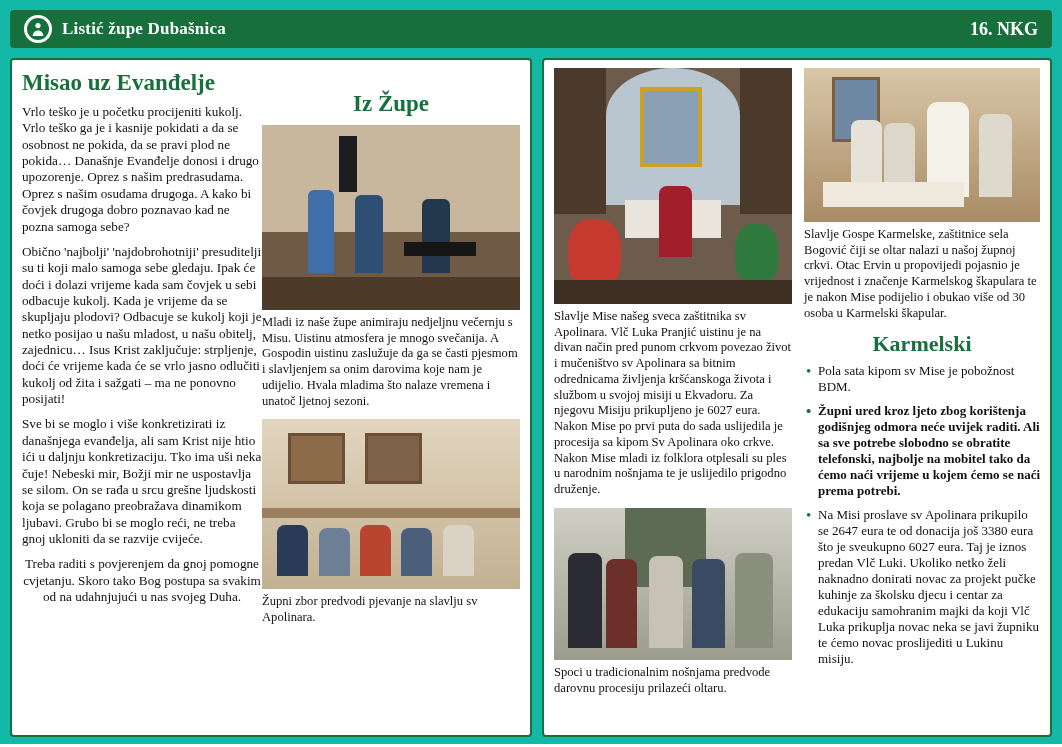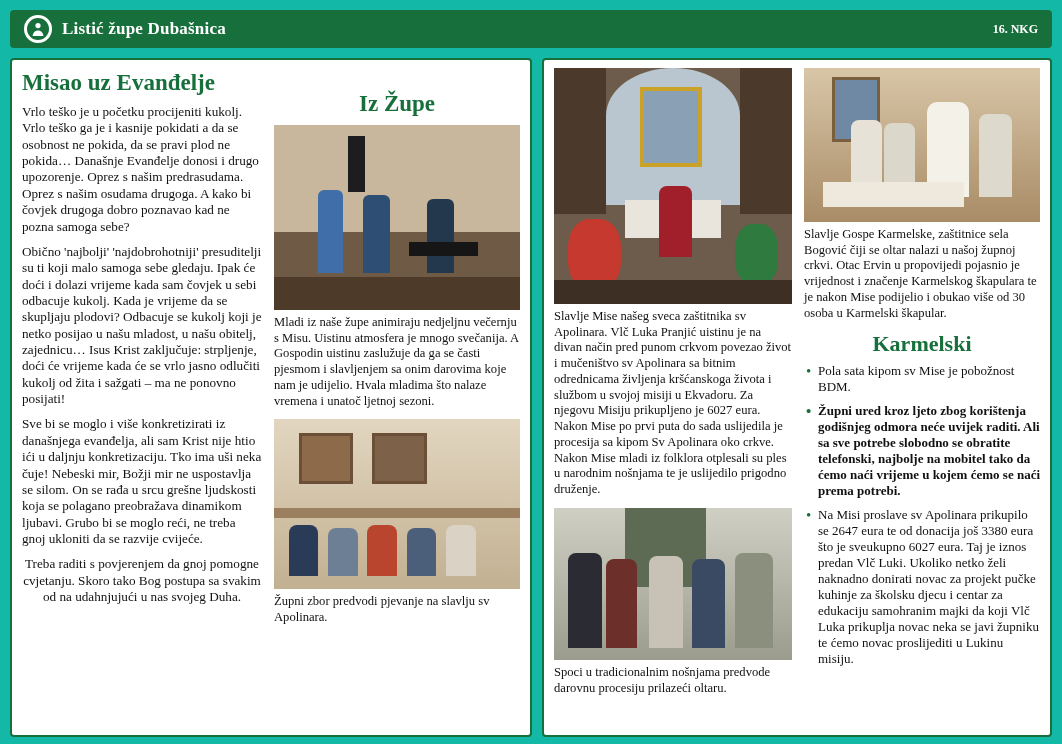--- a/index.html
+++ b/index.html
@@ -40,40 +40,39 @@
   }
   .header-logo svg { display: block; }
   .header-title {
     font-size: 17px;
     font-weight: bold;
     letter-spacing: .2px;
     font-family: "Liberation Serif", serif;
   }
   .header-right {
     margin-left: auto;
-    font-size: 12px;
+    font-size: 18px;
     font-weight: bold;
   }
 
   
   .panel {
     position: absolute;
     border: 2px solid #17703c;
     border-radius: 4px;
     background: #ffffff;
   }
   #left-panel  { left: 10px;  top: 58px; width: 522px; height: 679px; }
   #right-panel { left: 542px; top: 58px; width: 510px; height: 679px; }
 
   .panel-inner { padding: 8px 10px; height: 100%; }
 
   
   .left-cols {
     display: flex;
-    gap: 12px;
     height: 100%;
   }
   .col-narrow { width: 240px; flex: 0 0 240px; }
   .col-wide   { flex: 1 1 auto; margin-top: 21px; }
 
   h2.section-title {
     margin: 2px 0 8px 0;
     color: #17703c;
     font-size: 23px;
     font-weight: bold;

